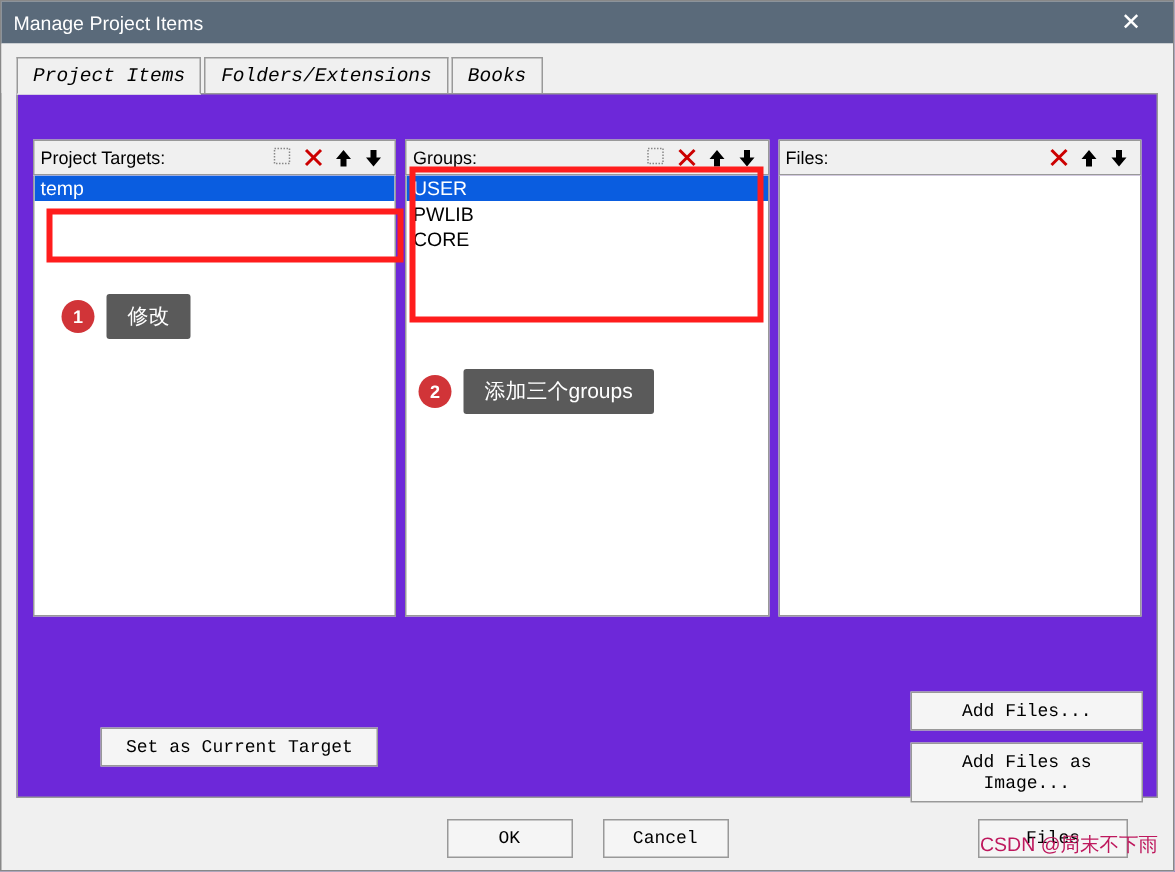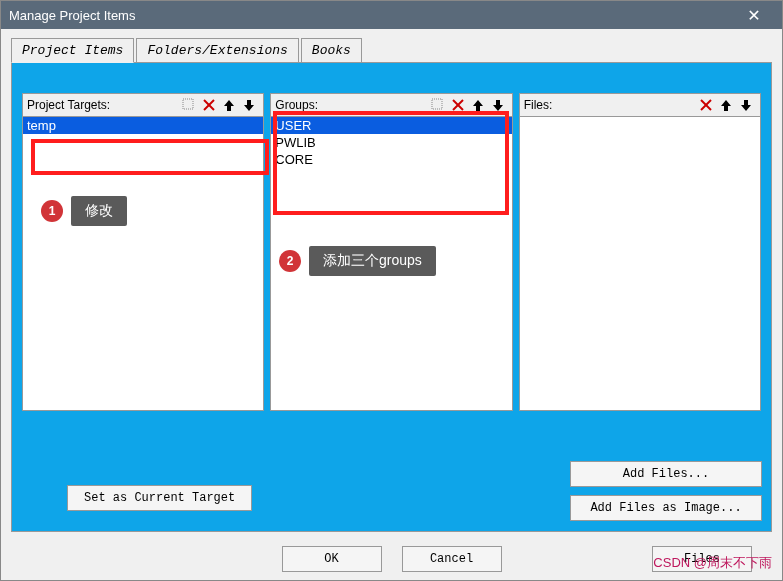--- a/index.html
+++ b/index.html
@@ -4,35 +4,35 @@
   <style>
     * { box-sizing: border-box; margin: 0; padding: 0; }
     body { font-family: "Microsoft YaHei", Arial, sans-serif; font-size: 12px; background: #fff; }
     .window { width: 783px; height: 581px; position: relative; background: #f0f0f0; border: 1px solid #888; }
     .titlebar { background: #5a6a7a; color: #fff; height: 28px; display: flex; align-items: center; padding: 0 8px; font-size: 13px; }
     .titlebar-text { flex: 1; }
     .close-btn { width: 40px; height: 28px; display: flex; align-items: center; justify-content: center; cursor: pointer; font-size: 16px; }
     .tabstrip { display: flex; padding: 8px 10px 0 10px; background: #f0f0f0; font-family: "Courier New", monospace; font-size: 13px; }
     .tab { padding: 4px 10px; border: 1px solid #999; border-bottom: none; background: #f0f0f0; cursor: pointer; position: relative; top: 1px; margin-right: 2px; font-style: italic; }
     .tab.active { background: #f0f0f0; border-bottom: 1px solid #f0f0f0; z-index: 2; }
-    .tab-content { border: 1px solid #999; margin: 0 10px 10px 10px; padding: 30px 10px 10px 10px; background: #0ea5e9; height: 470px; position: relative; }
+    .tab-content { border: 1px solid #999; margin: 0 10px 10px 10px; padding: 30px 10px 10px 10px; background: #6d28d9; height: 470px; position: relative; }
     .cols { display: flex; gap: 6px; }
     .col { flex: 1; position: relative; }
     .col-header { display: flex; align-items: center; border: 1px solid #999; background: #f0f0f0; height: 24px; padding: 0 4px; }
     .col-label { flex: 1; font-size: 12px; font-family: Arial; }
     .icon-btn { width: 18px; height: 18px; display: flex; align-items: center; justify-content: center; cursor: pointer; margin: 0 1px; }
     .listbox { border: 1px solid #999; border-top: none; background: #fff; height: 294px; overflow: auto; }
     .list-item { padding: 1px 4px; font-family: Arial; font-size: 13px; cursor: default; white-space: nowrap; }
     .list-item.selected { background: #0a5de0; color: #fff; }
     .btn { border: 1px solid #999; background: #f5f5f5; padding: 5px 16px; font-size: 12px; cursor: pointer; font-family: "Courier New", monospace; }
     .bottom-actions-left { position: absolute; left: 66px; top: 484px; }
     .bottom-actions-right { position: absolute; right: 20px; top: 460px; display: flex; flex-direction: column; gap: 8px; }
-    .bottom-actions-right .btn { width: 192px; }
+    .bottom-actions-right .btn { width: 155px; }
     .dialog-buttons { position: absolute; bottom: 8px; left: 0; right: 0; display: flex; justify-content: center; gap: 20px; }
-    .dialog-buttons .btn { width: 100px; }
+    .dialog-buttons .btn { width: 84px; }
     .help-btn { position: absolute; bottom: 8px; right: 30px; width: 100px; }
     .annotation-badge { width: 22px; height: 22px; border-radius: 50%; background: #d13438; color: #fff; display: flex; align-items: center; justify-content: center; font-size: 12px; font-weight: bold; }
     .annotation-box { background: #5a5a5a; color: #fff; padding: 6px 14px; font-size: 14px; border-radius: 2px; display: flex; align-items: center; white-space: nowrap; }
     .annotation-box::after { content: ""; position: absolute; width: 0; height: 0; }
     .ann1 { position: absolute; top: 195px; left: 40px; display: flex; align-items: center; gap: 8px; }
     .ann2 { position: absolute; top: 245px; left: 278px; display: flex; align-items: center; gap: 8px; }
     .red-highlight { position: absolute; border: 4px solid #ff1d1d; pointer-events: none; }
     .red1 { top: 138px; left: 30px; width: 238px; height: 36px; }
     .red2 { top: 110px; left: 272px; width: 236px; height: 104px; }
     .watermark { position: absolute; bottom: 8px; right: 10px; color: #be185d; font-size: 13px; pointer-events: none; }

